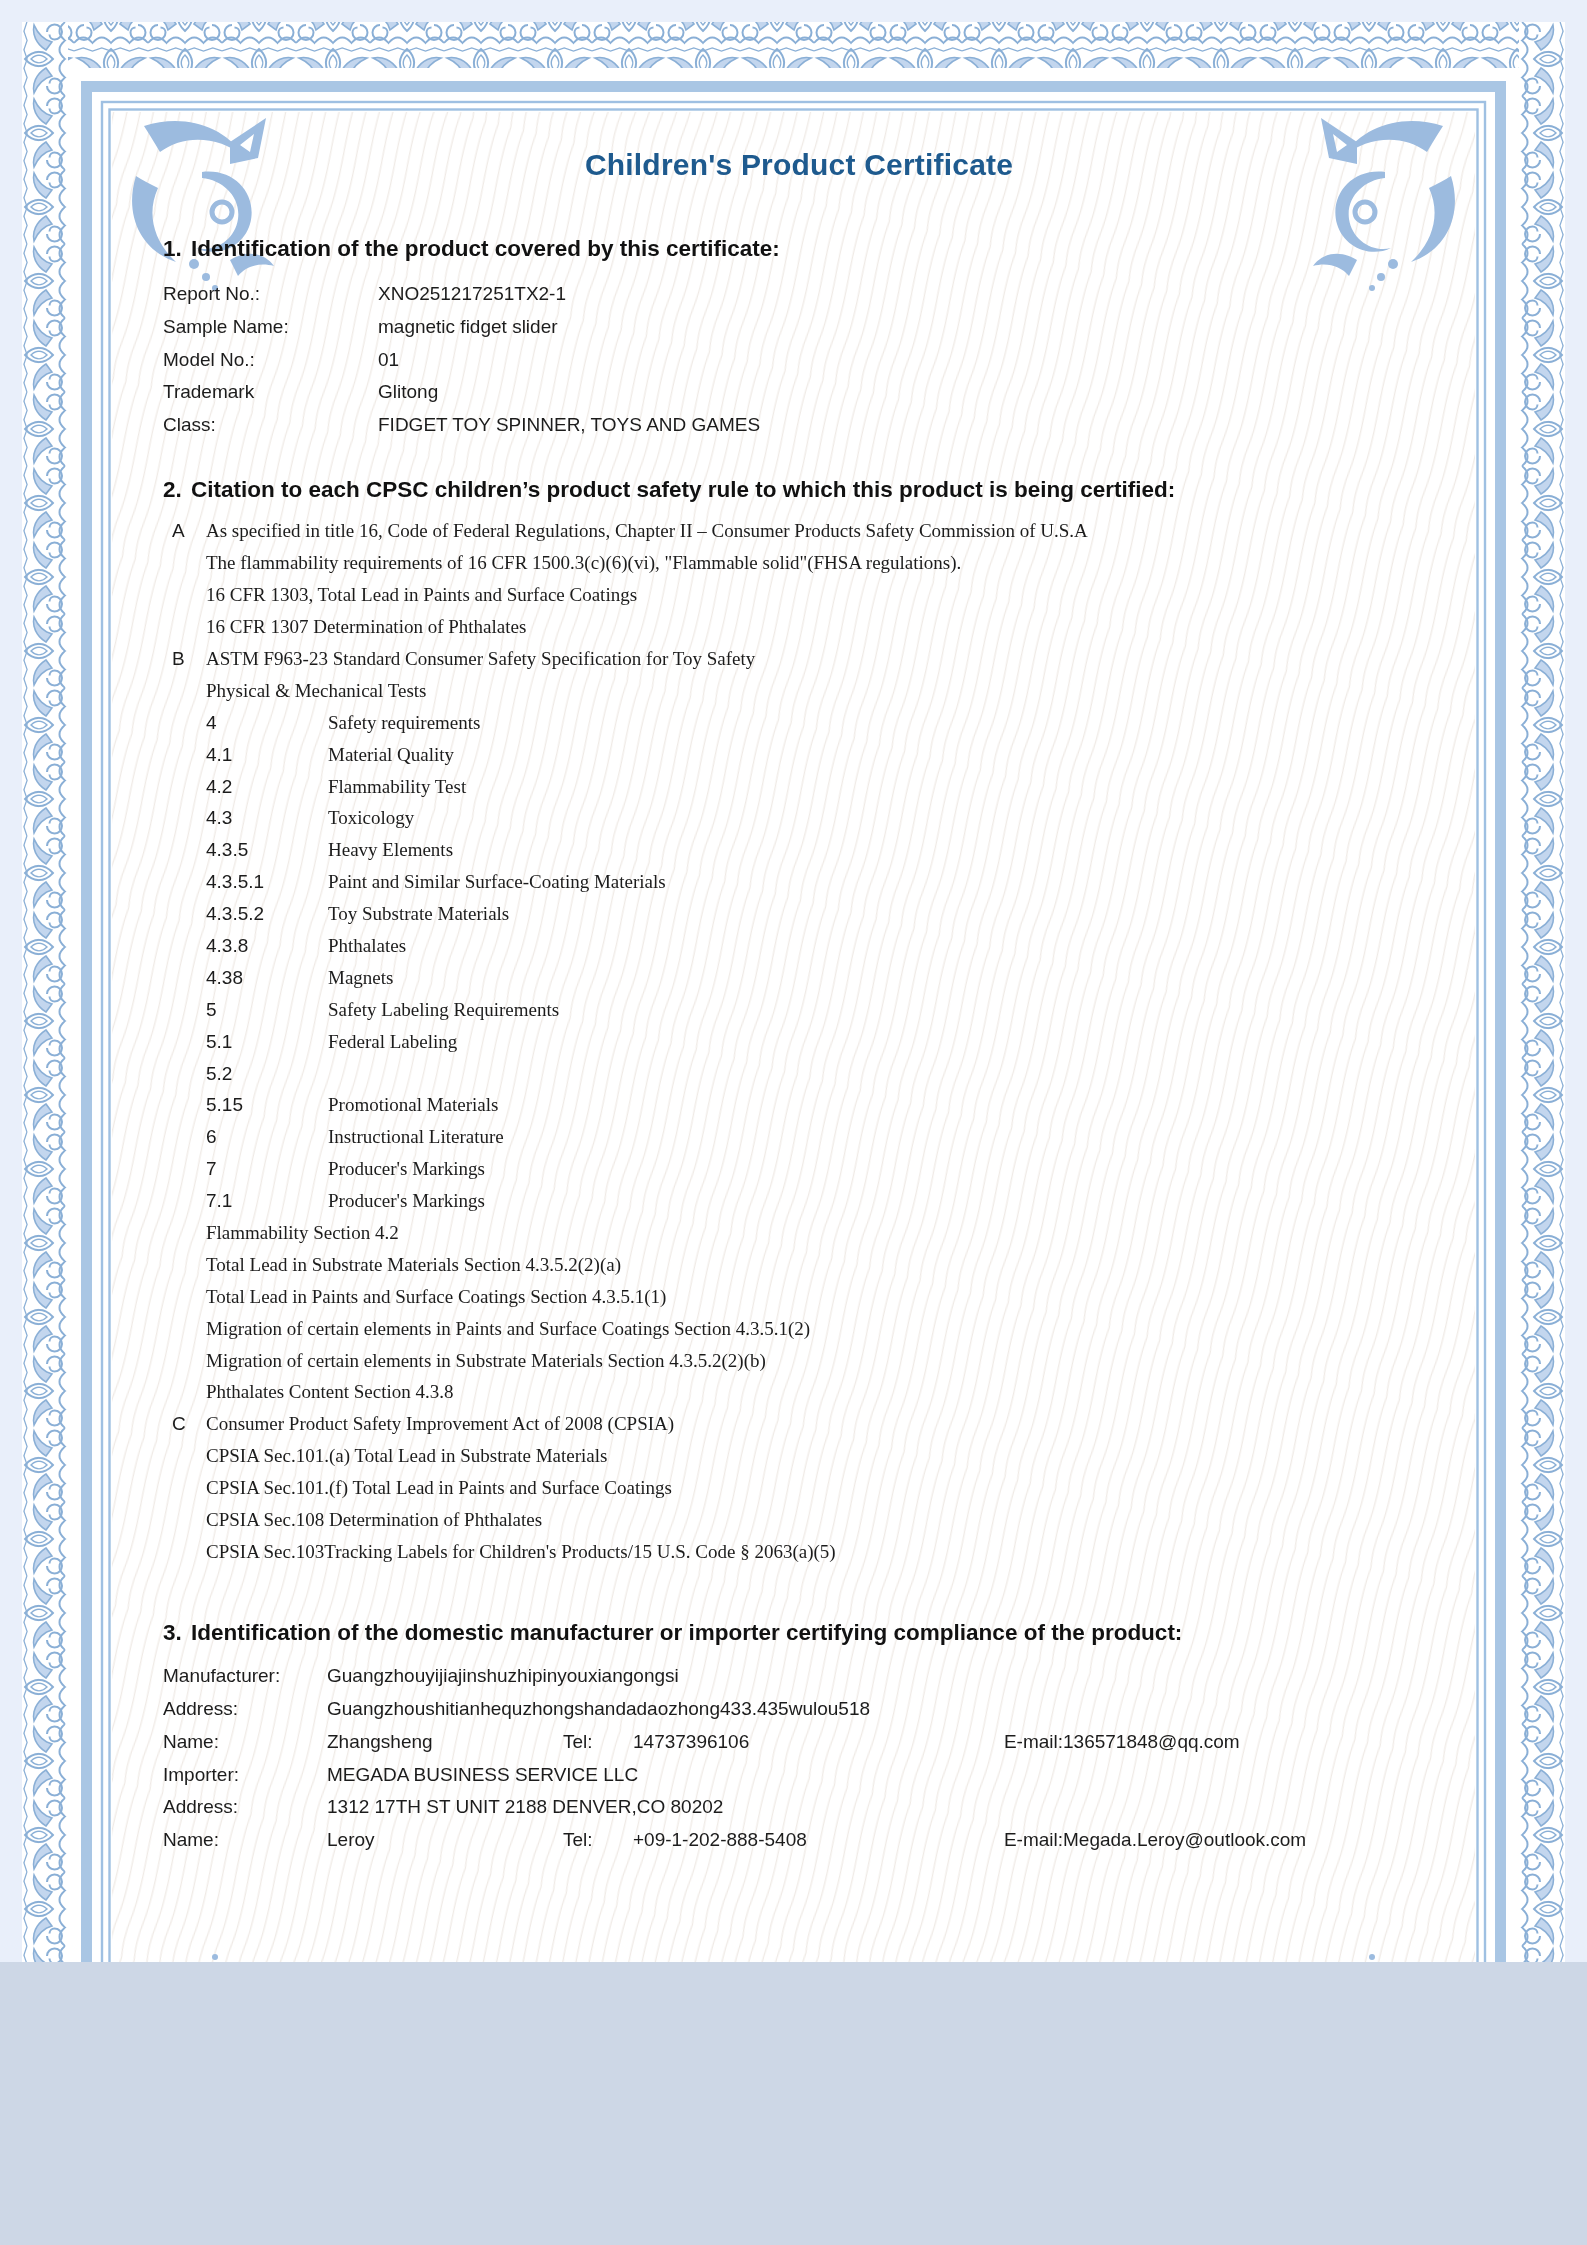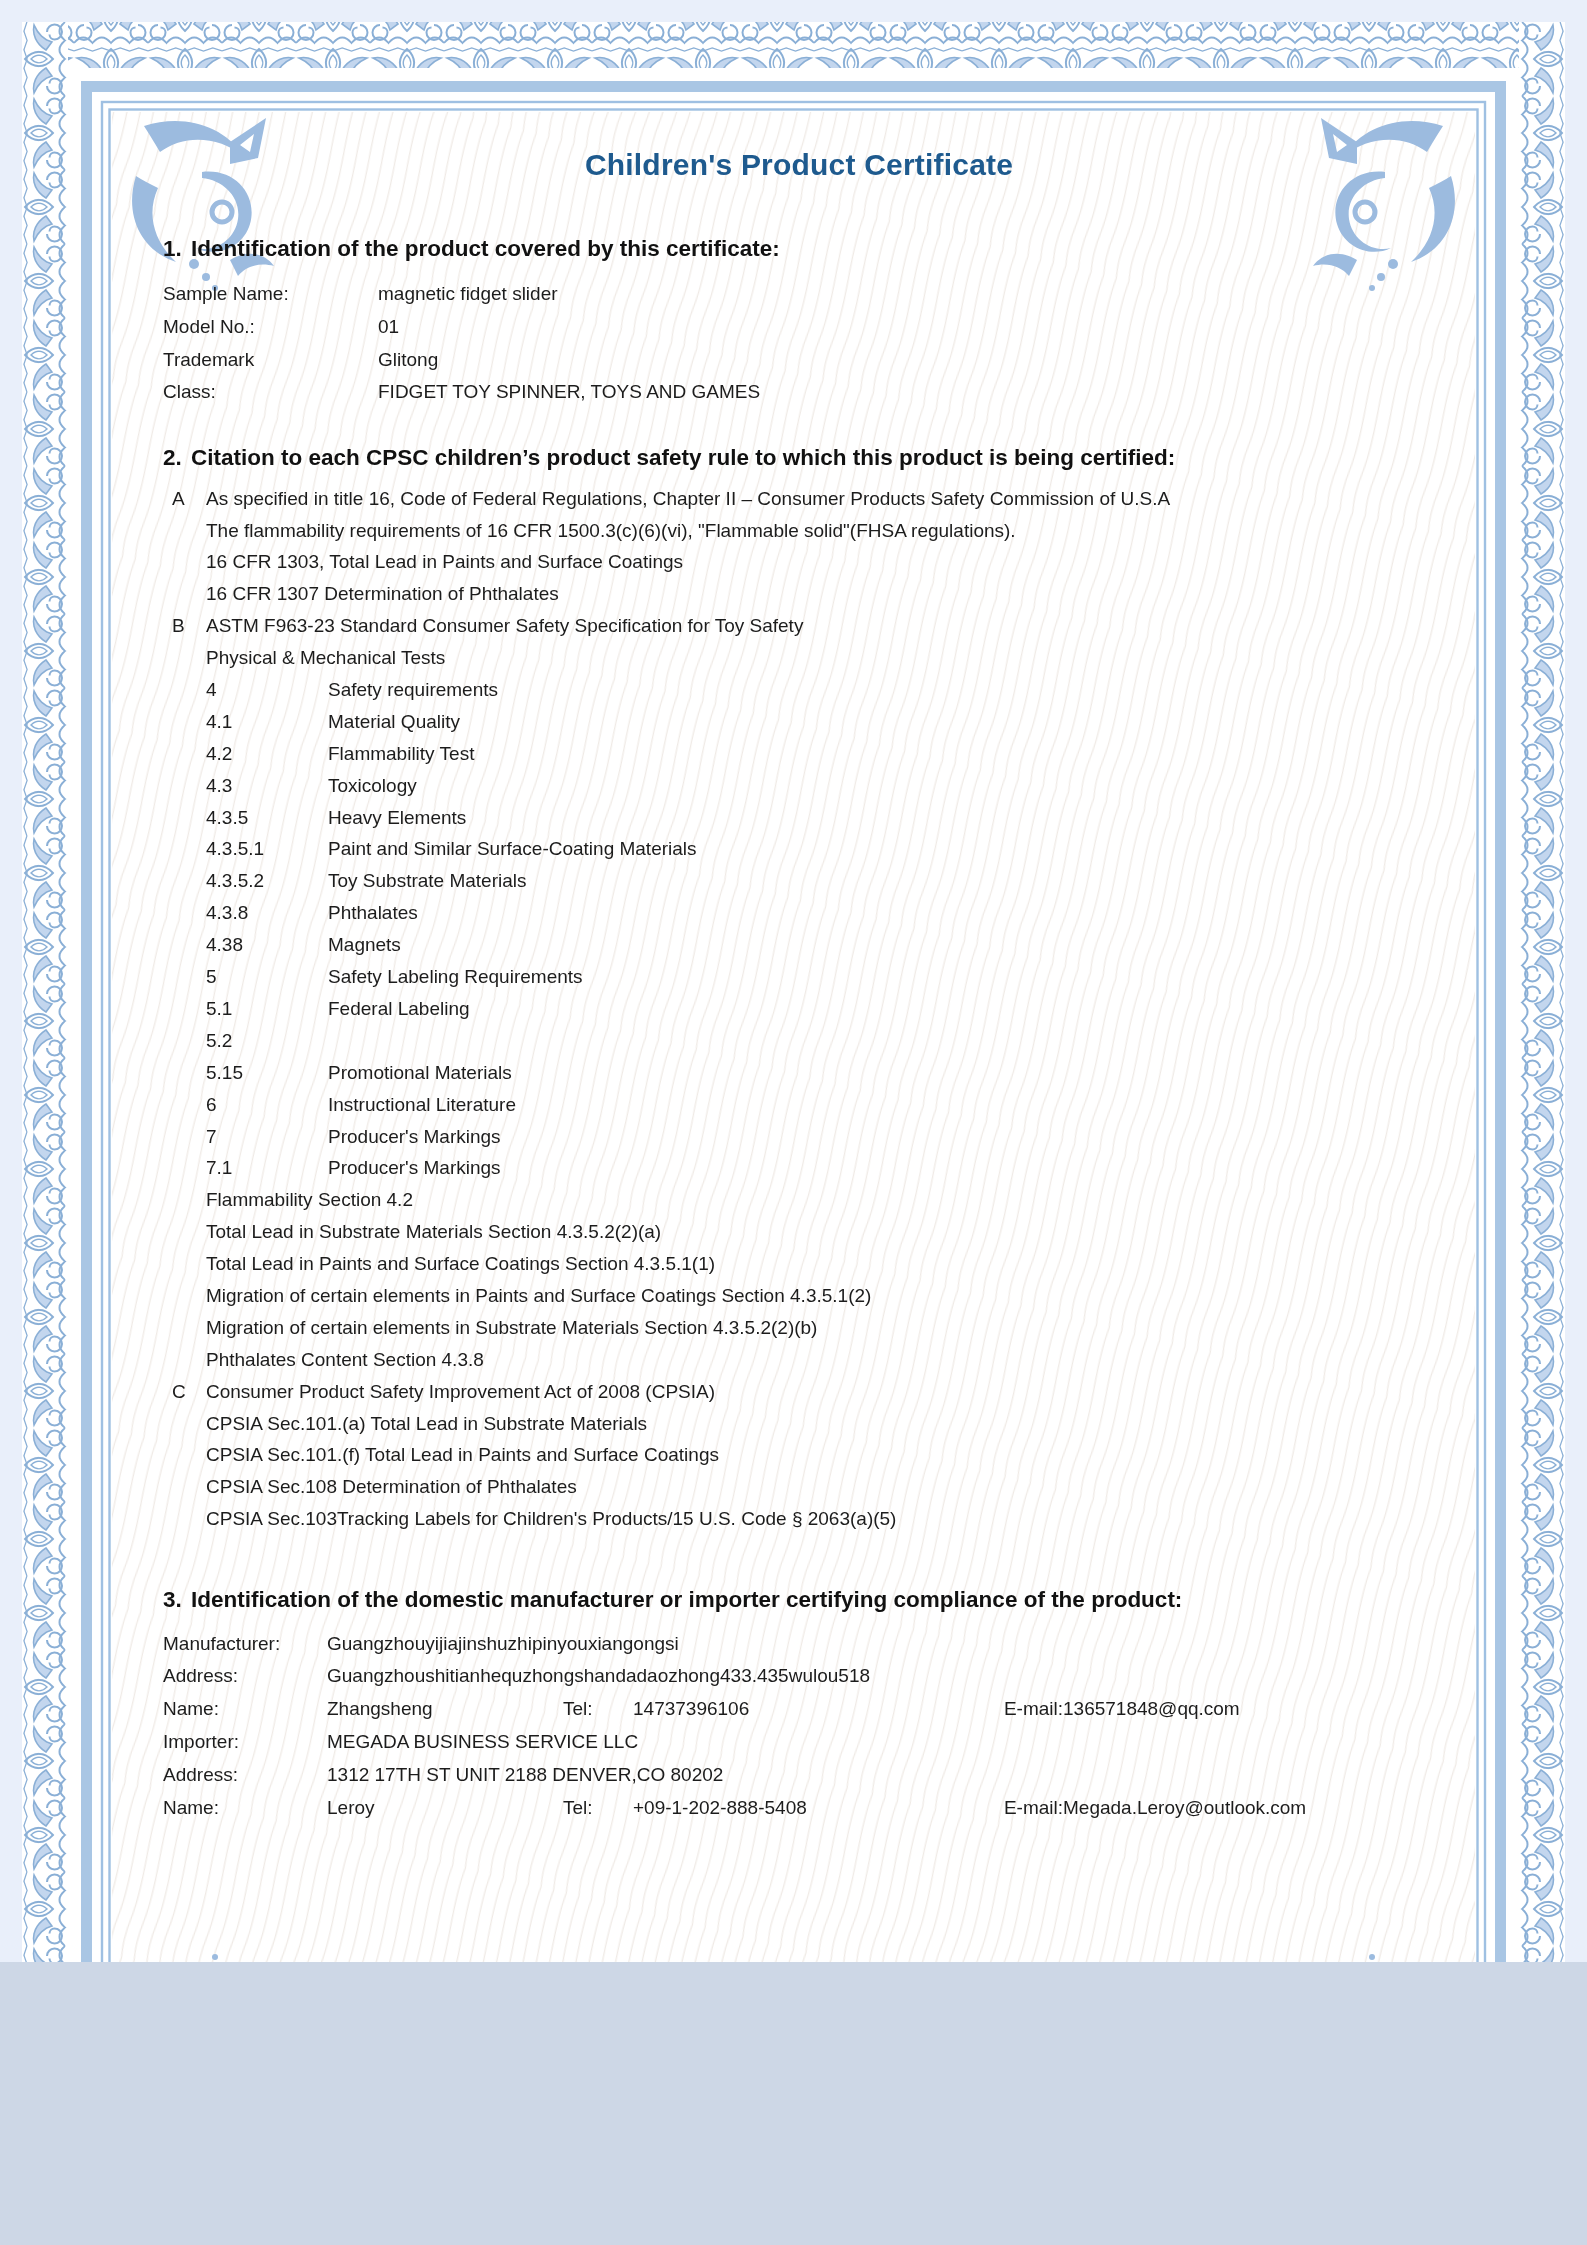--- a/index.html
+++ b/index.html
@@ -17,21 +17,21 @@
   .f-row{display:flex;height:32.7px;align-items:center;font-size:19px;}
   .f-label{flex:0 0 215px;}
   .f-value{flex:1;white-space:nowrap;}
   
   .sec2{margin-top:36px;}
   .citations{margin-top:12px;margin-left:9px;}
   .cit-row{display:flex;height:31.9px;align-items:center;font-size:19px;}
   .cit-letter{flex:0 0 34px;}
   .cit-num{flex:0 0 122px;}
   .cit-num:empty{display:none;}
-  .cit-text{flex:1;white-space:nowrap;}
+  .cit-text{flex:1;white-space:nowrap;font-family:Liberation Serif, serif;}
   
   .sec3{margin-top:52px;}
   .m-rows{margin-top:14px;}
   .m-row{display:flex;height:32.8px;align-items:center;font-size:19px;white-space:nowrap;}
   .m-label{flex:0 0 164px;}
   .m-value{flex:1;}
   .contact .m-value{flex:0 0 236px;}
   .m-tel-label{flex:0 0 70px;}
   .m-tel{flex:0 0 294px;}
   .m-email-label{flex:0 0 136px;text-align:right;}
@@ -103,20 +103,24 @@
 
       <h1 class="title">Children's Product Certificate</h1>
 
       <section class="sec1">
         <div class="sec-heading">
           <span class="h-no">1.</span>
           <span>Identification of the product covered by this certificate:</span>
         </div>
         <div class="fields">
 
+            <div class="f-row">
+              <span class="f-label">Report No.:</span>
+              <span class="f-value">XNO251217251TX2-1</span>
+            </div>
 
             <div class="f-row">
               <span class="f-label">Sample Name:</span>
               <span class="f-value">magnetic fidget slider</span>
             </div>
 
             <div class="f-row">
               <span class="f-label">Model No.:</span>
               <span class="f-value">01</span>
             </div>

